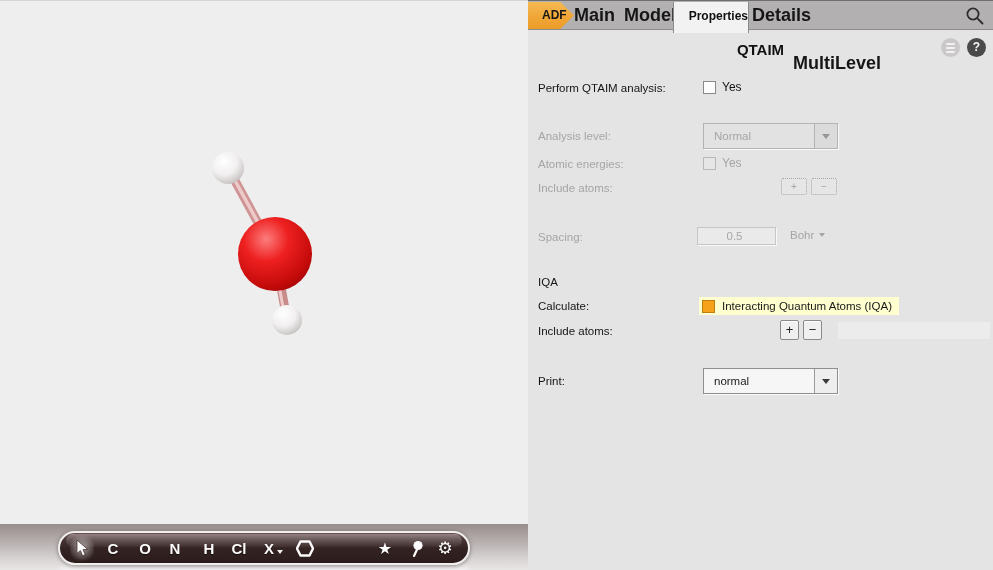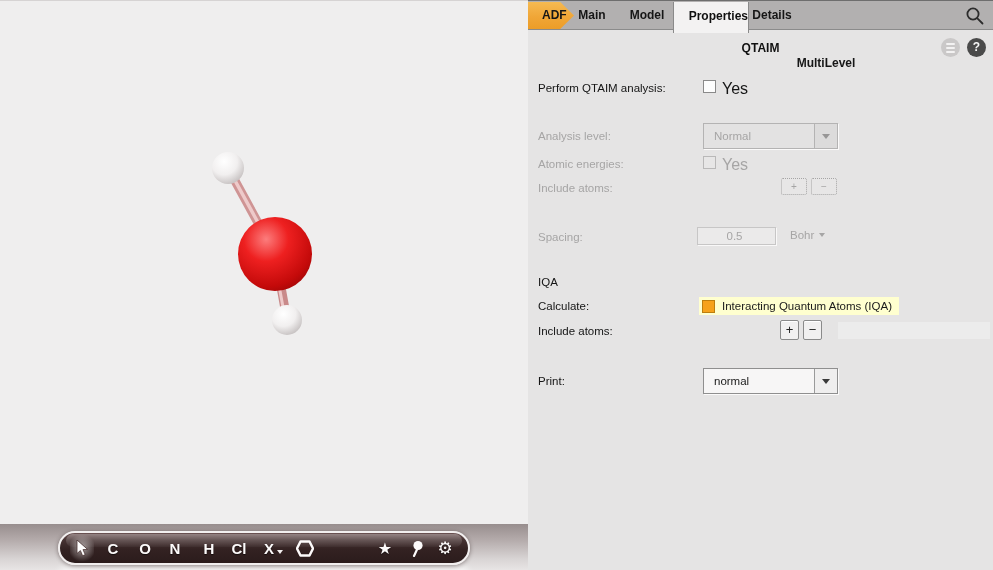--- a/index.html
+++ b/index.html
@@ -31,40 +31,40 @@
   
   .panel { position:absolute; left:528px; top:0; width:465px; height:570px; background:#e5e4e4; }
 
   .tabbar { position:absolute; left:0; top:0; width:465px; height:30px; background:#b2b0b0;
             border-top:1px solid #6e6e6e; border-bottom:1px solid #8b8b8b; }
   .tab-adf { position:absolute; left:0; top:1px; width:46px; height:27px; line-height:27px;
              padding-left:14px; font-size:12px; font-weight:bold; color:#161616;
              background:linear-gradient(180deg,#f6ba52 0%,#f0a637 55%,#ec9d28 100%);
              clip-path:polygon(0 0,70% 0,100% 50%,70% 100%,0 100%); }
   .tab-plain { position:absolute; top:0; height:29px; line-height:29px; text-align:center;
-               font-size:12px; font-weight:bold; color:#161616; cursor:default; }
+               font-size:18px; font-weight:bold; color:#161616; cursor:default; }
   .tab-active { position:absolute; top:1px; height:31px; line-height:29px; text-align:right;
                 font-size:12px; font-weight:bold; color:#101010; background:#f3f2f2;
                 border-left:1px solid #8a8a8a; border-right:1px solid #8a8a8a; z-index:2; }
   .search-btn { position:absolute; left:437px; top:5px; width:20px; height:20px; }
 
   .panel-title { position:absolute; left:0; top:41px; width:465px; text-align:center;
-                 font-size:12px; font-weight:bold; color:#111; }
+                 font-size:15px; font-weight:bold; color:#111; }
   .circ-btn { position:absolute; top:38px; width:19px; height:19px; border-radius:50%; }
   .menu-circ { left:413px; background:#cac8c8; display:flex; flex-direction:column;
                align-items:center; justify-content:center; gap:2px; }
   .menu-circ i { display:block; width:9px; height:2px; background:#f3f2f2; border-radius:1px; }
   .help-circ { left:439px; background:#4a4a4a; color:#f5f5f5; font-size:12px; font-weight:bold;
                text-align:center; line-height:19px; }
 
   .lbl { position:absolute; left:10px; font-size:11.5px; color:#151515; white-space:nowrap; }
   .lbl.dis { color:#a6a5a5; }
   .heading { position:absolute; left:10px; font-size:11.5px; color:#151515; }
 
-  .cbrow { position:absolute; display:flex; gap:6px; font-size:16px; }
+  .cbrow { position:absolute; display:flex; align-items:center; gap:6px; font-size:12px; }
   .cb { width:13px; height:13px; background:#fdfdfd; border:1px solid #8a8a8a; }
   .cb.dis { background:#e7e6e6; border-color:#b9b8b8; }
   .cb.orange { background:#f6a21b; border:1px solid #bd7e0d; }
   .cbtext { color:#151515; }
   .cbtext.dis { color:#a6a5a5; }
 
   .dropdown { position:absolute; left:175px; width:135px; height:26px; background:#f7f6f6;
               border:1px solid #8f8f8f; font-size:11.5px; color:#1a1a1a; display:flex;
               align-items:center; box-shadow:1px 1px 0 #fbfafa; }
   .dropdown .dd-text { flex:1; padding-left:10px; }

